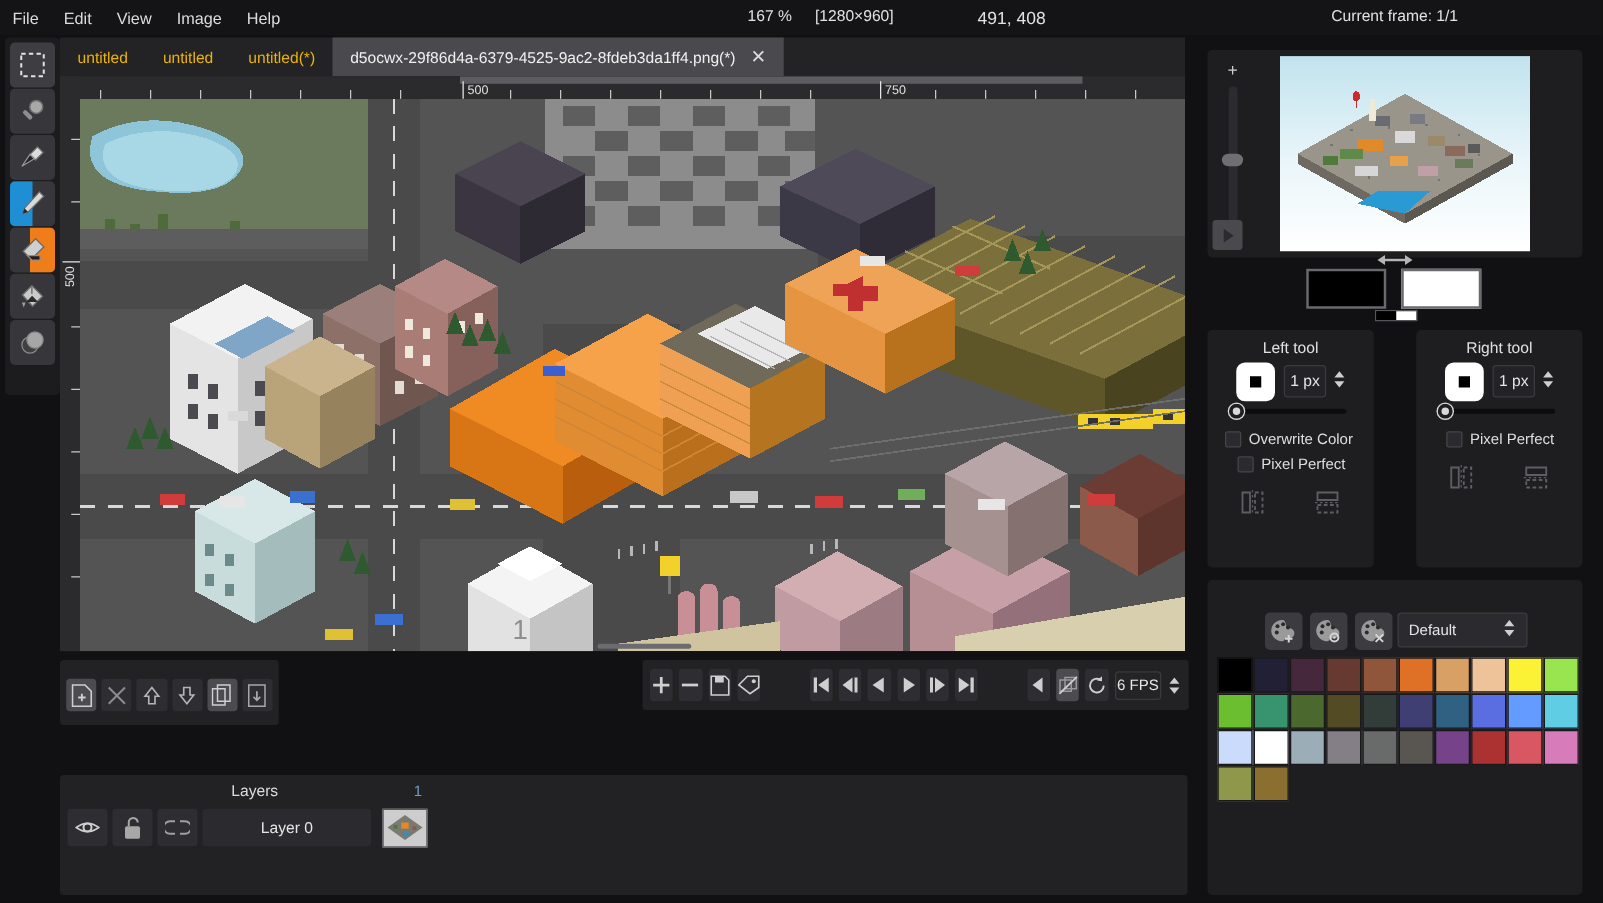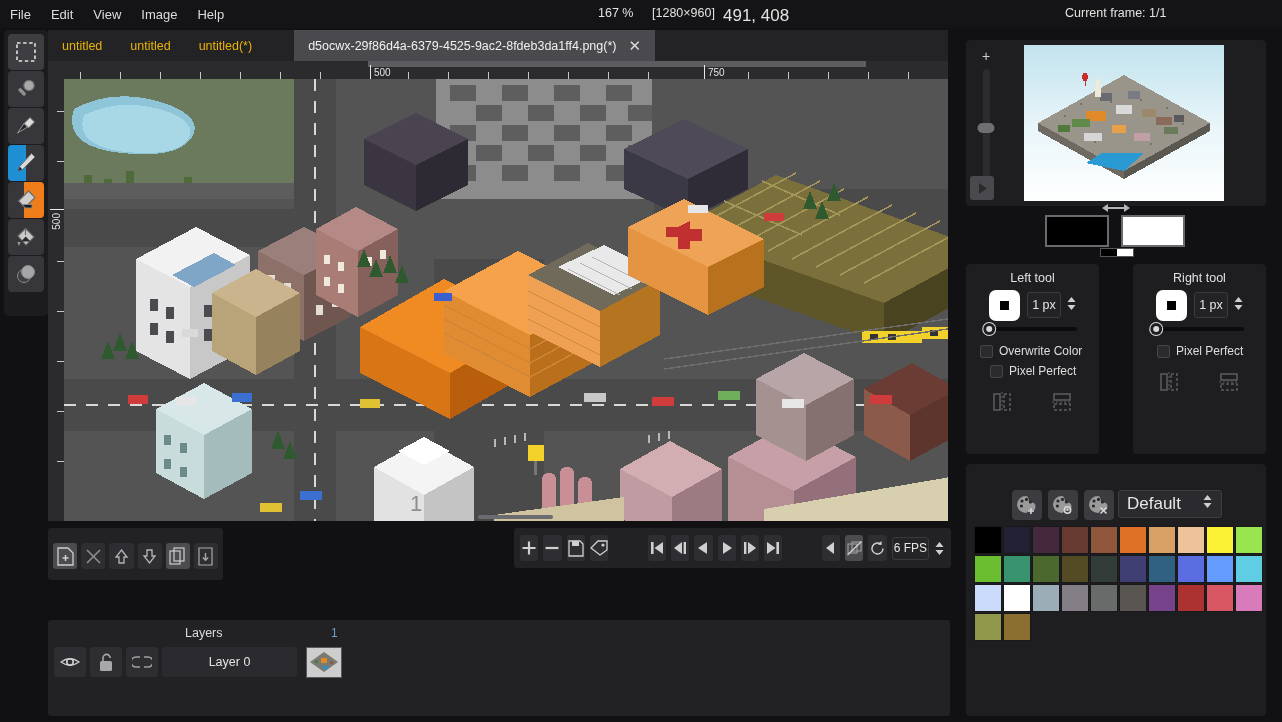--- a/index.html
+++ b/index.html
@@ -24,22 +24,22 @@
   }
   .status-zoom {
     position: absolute; left: 598px; top: 6px;
     font-size: 12.5px; color: #e2e2e2; white-space: nowrap;
   }
   .status-size {
     position: absolute; left: 652px; top: 6px;
     font-size: 12.5px; color: #e2e2e2; white-space: nowrap;
   }
   .status-coords {
-    position: absolute; left: 723px; top: 6px;
-    font-size: 17px; color: #e2e2e2; white-space: nowrap;
+    position: absolute; left: 782px; top: 6px;
+    font-size: 14px; color: #e2e2e2; white-space: nowrap;
   }
   .status-frame {
     position: absolute; left: 1065px; top: 6px;
     font-size: 12.5px; color: #e2e2e2; white-space: nowrap;
   }
 
   
   .toolbar {
     position: absolute; left: 4px; top: 30px; width: 44px; height: 286px;
     background: #1c1c1f; border-radius: 4px;
@@ -65,21 +65,21 @@
 
   
   .tabbar {
     position: absolute; left: 48px; top: 30px; width: 900px; height: 31px;
     background: #232326; display: flex; align-items: stretch;
   }
   .tab {
     display: flex; align-items: center; padding: 0 14px;
     font-size: 12.5px; color: #eab308; cursor: pointer;
   }
-  .tab.active { background: #4a4a4e; color: #f0f0f0; margin-left: 28px; }
+  .tab.active { background: #4a4a4e; color: #f0f0f0; }
   .tab-close {
     margin-left: 12px; font-size: 15px; color: #dcdcdc; line-height: 1;
     cursor: pointer;
   }
 
   
   .canvas-wrap {
     position: absolute; left: 48px; top: 61px; width: 900px; height: 460px;
     background: #2b2b2e; overflow: hidden;
   }
@@ -297,21 +297,21 @@
     position: absolute; left: 46px; top: 26px; display: flex; gap: 6px;
   }
   .pal-btn {
     width: 30px; height: 30px; background: #3b3b40; border-radius: 4px;
     display: flex; align-items: center; justify-content: center; cursor: pointer;
   }
   .pal-select {
     position: absolute; left: 1118px; top: 490px; width: 104px; height: 28px;
     background: #2b2b2f; border: 1px solid #3d3d41; border-radius: 3px;
     display: flex; align-items: center; padding: 0 8px;
-    font-size: 17px; color: #e6e6e6; cursor: pointer;
+    font-size: 12px; color: #e6e6e6; cursor: pointer;
   }
   .pal-grid {
     position: absolute; left: 8px; top: 62px; width: 286px;
     display: grid; grid-template-columns: repeat(10, 28px);
     gap: 1px;
   }
   .swatch { width: 28px; height: 28px; cursor: pointer; border: 1px solid #19191b; }
 </style>
 </head>
 <body>

